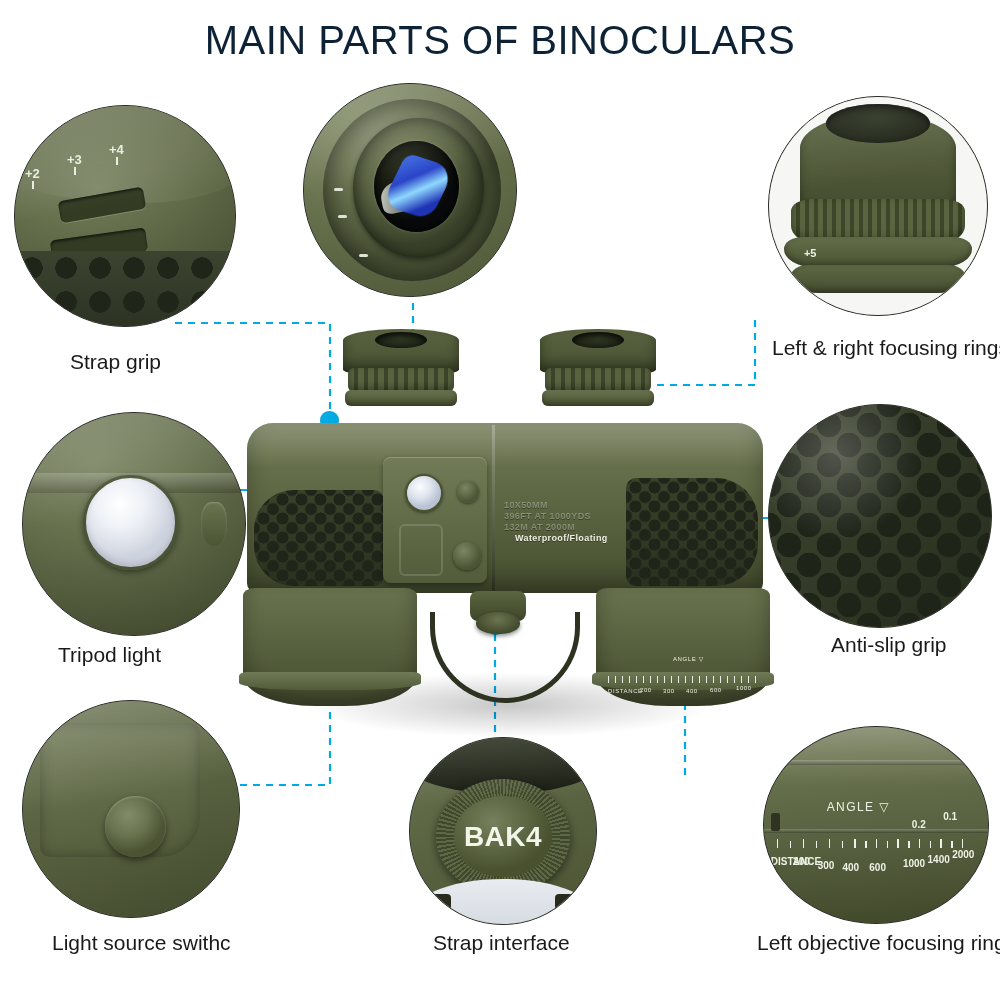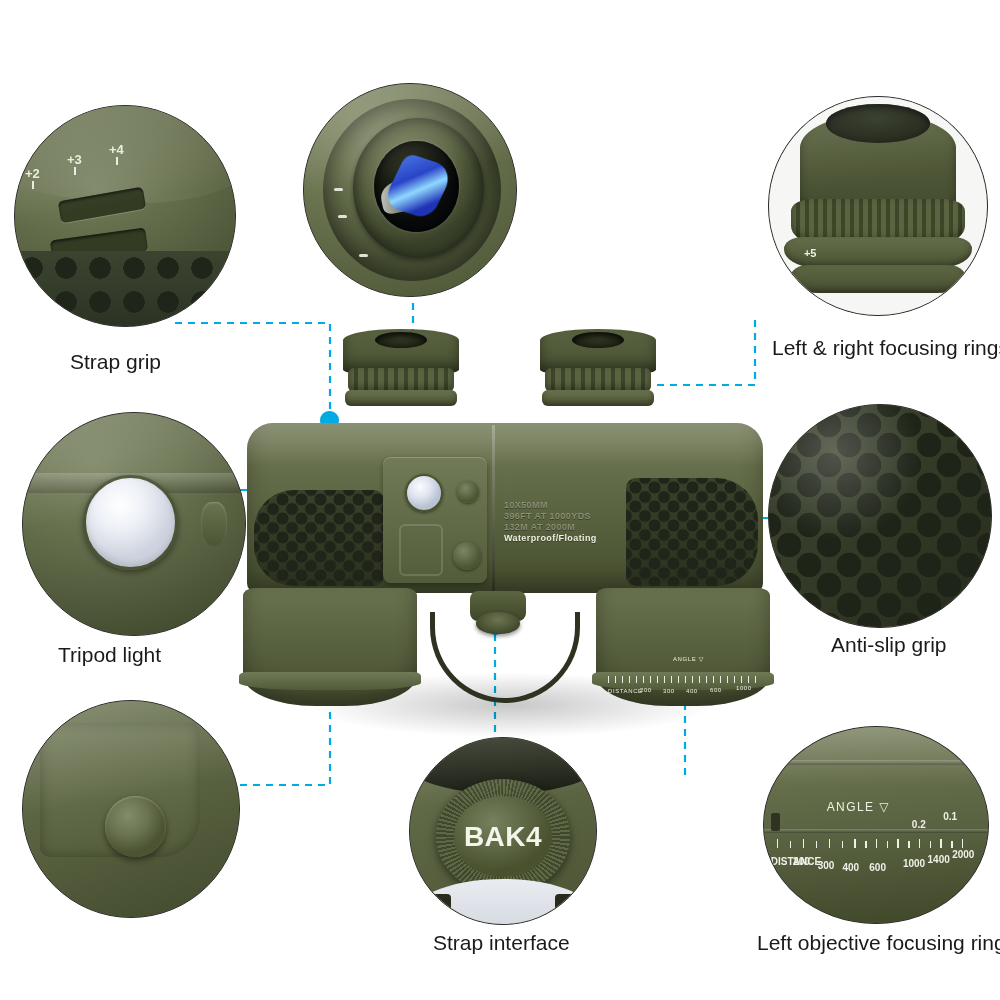--- a/index.html
+++ b/index.html
@@ -398,21 +398,21 @@
   }
   .b-emboss {
     position: absolute;
     color: rgba(216,222,200,.42);
     font-size: 9px;
     line-height: 11px;
     font-weight: 700;
     letter-spacing: .4px;
     text-shadow: 0 1px 0 rgba(0,0,0,.35);
   }
-  .b-emboss .bright { color: rgba(245,248,235,.95); font-weight: 700; }
+  .b-emboss .bright { color: rgba(245,248,235,.95); font-weight: 700; margin-left: 11px; }
   .b-compass-door {
     position: absolute;
     background: linear-gradient(180deg, #727b57, #535c3a);
     border-radius: 8px;
     box-shadow: 0 2px 5px rgba(0,0,0,.35), inset 0 1px 0 rgba(255,255,255,.22);
   }
   .b-btn {
     position: absolute;
     border-radius: 50%;
     background: radial-gradient(60% 60% at 38% 32%, #fbfdff 0%, #dde3ee 55%, #b9c2d2 100%);
@@ -462,20 +462,21 @@
     position: absolute;
     border-radius: 50%;
     background: radial-gradient(closest-side, rgba(0,0,0,.22), rgba(0,0,0,0) 72%);
   }
 </style>
 </head>
 <body>
 
 <div id="page">
 
+  <div class="title">MAIN PARTS OF BINOCULARS</div>
 
   <svg class="connector-layer" viewBox="0 0 1000 1000" width="1000" height="1000">
     <g stroke="#00abe3" stroke-width="2.2" fill="none" stroke-dasharray="7,6">
 
       <path d="M175,323 L330,323 L330,420"></path>
 
       <path d="M413,290 L413,358"></path>
 
       <path d="M755,320 L755,385 L615,385"></path>
 
@@ -554,20 +555,21 @@
     <div class="grip-hl"></div>
   </div>
   <div class="label" style="left:831px; top:633px;">Anti-slip grip</div>
 
   <div class="circle" style="left:22px; top:700px; width:216px; height:216px;">
     <div class="ls-body"></div>
     <div class="ls-panel"></div>
     <div class="ls-knob"></div>
     <div class="sheen"></div>
   </div>
+  <div class="label" style="left:52px; top:931px;">Light source swithc</div>
 
   <div class="circle" style="left:409px; top:737px; width:186px; height:186px;">
     <div class="tp-body"></div>
     <div class="tp-dark-top"></div>
     <div class="tp-ring"></div>
     <div class="tp-center">
       <span class="tp-text">BAK4</span>
     </div>
     <div class="tp-bottom"></div>
     <div class="tp-corner" style="left:11%;"></div>

